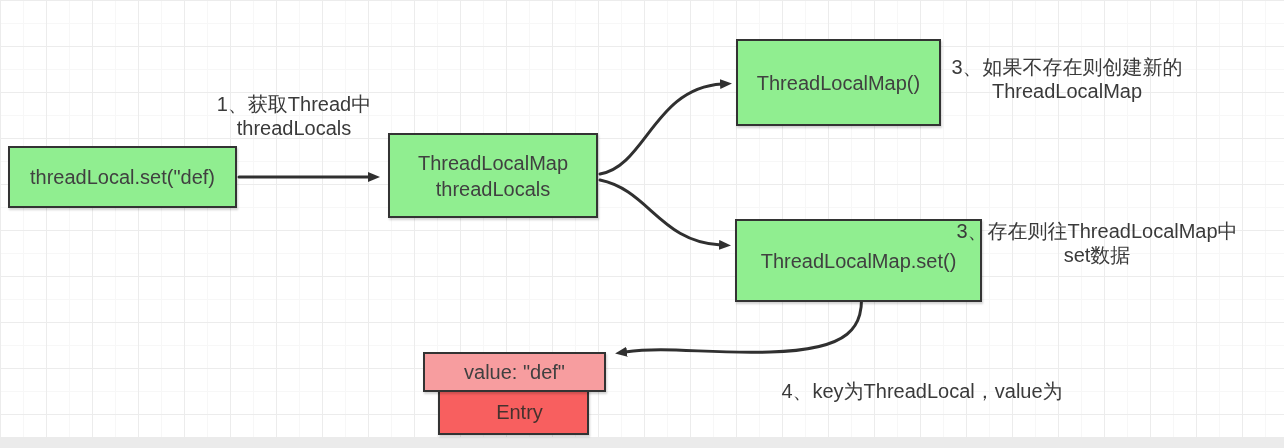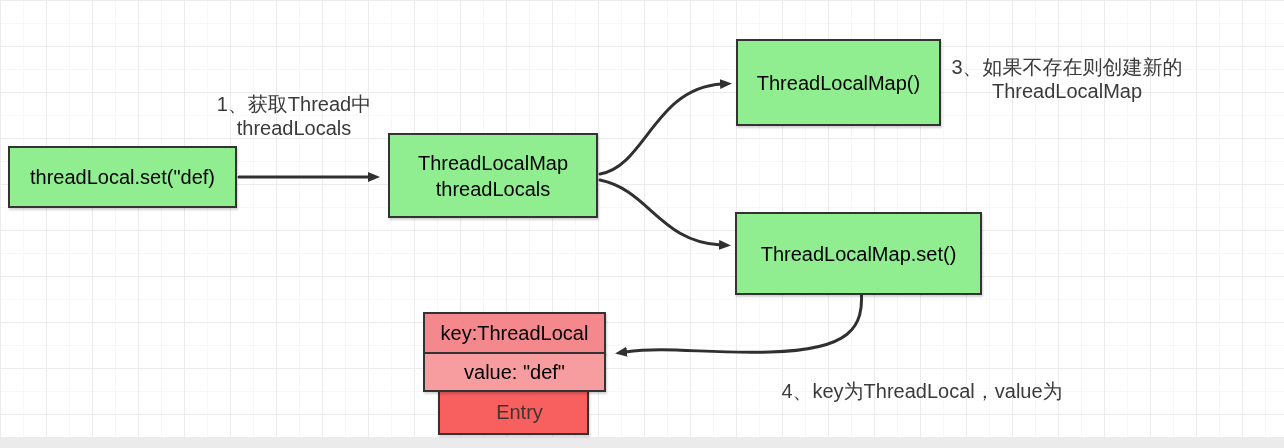--- a/index.html
+++ b/index.html
@@ -15,29 +15,29 @@
       linear-gradient(to right,#f7f7f7 1px,transparent 1px),
       linear-gradient(to bottom,#f7f7f7 1px,transparent 1px);
     background-size:46px 46px,46px 46px,23px 23px,23px 23px;
   }
   .node{
     position:absolute;
     box-sizing:border-box;
     border:2.5px solid #333333;
     display:flex;flex-direction:column;
     align-items:center;justify-content:center;
-    font-size:20px;color:#000000;
+    font-size:20px;color:#404040;
     line-height:26px;text-align:center;
     box-shadow:1px 2px 2px rgba(0,0,0,0.18);
   }
   .green{background:#90ee90;}
   .node-start{left:8px;top:146px;width:229px;height:62px;}
   .node-map{left:388px;top:133px;width:210px;height:85px;}
   .node-create{left:736px;top:39px;width:205px;height:87px;}
-  .node-set{left:735px;top:212px;width:247px;height:83px;}
+  .node-set{left:735px;top:219px;width:247px;height:83px;}
   .node-key{left:423px;top:312px;width:183px;height:42px;background:#f5888c;z-index:2;}
   .node-value{left:423px;top:351.5px;width:183px;height:40px;background:#f79d9f;z-index:2;}
   .node-entry{left:438px;top:389px;width:151px;height:46px;background:#f85f5f;z-index:1;color:#46322e;padding-left:12px;}
   .annot{
     position:absolute;
     font-size:20px;color:#3a3a3a;
     line-height:24px;text-align:center;
   }
   .annot-1{left:179px;top:92px;width:230px;}
   .annot-2{left:938px;top:55px;width:258px;}
@@ -81,35 +81,34 @@
     <span>ThreadLocalMap()</span>
   </div>
 
   <div class="node green node-set">
     <span>ThreadLocalMap.set()</span>
   </div>
 
   <div class="node node-entry">
     <span>Entry</span>
   </div>
-  <div class="node node-key">
-    <span>key:ThreadLocal</span>
-  </div>
   <div class="node node-value">
     <span>value: "def"</span>
   </div>
 
   <div class="annot annot-1">
     <div>1、获取Thread中</div>
     <div>threadLocals</div>
   </div>
   <div class="annot annot-2">
     <div>3、如果不存在则创建新的</div>
     <div>ThreadLocalMap</div>
   </div>
   <div class="annot annot-3">
+    <div>3、存在则往ThreadLocalMap中</div>
+    <div>set数据</div>
   </div>
   <div class="annot annot-4">
     <div>4、key为ThreadLocal，value为</div>
   </div>
 
   <div class="bottom-strip"></div>
 </div>
 
 </body></html>

